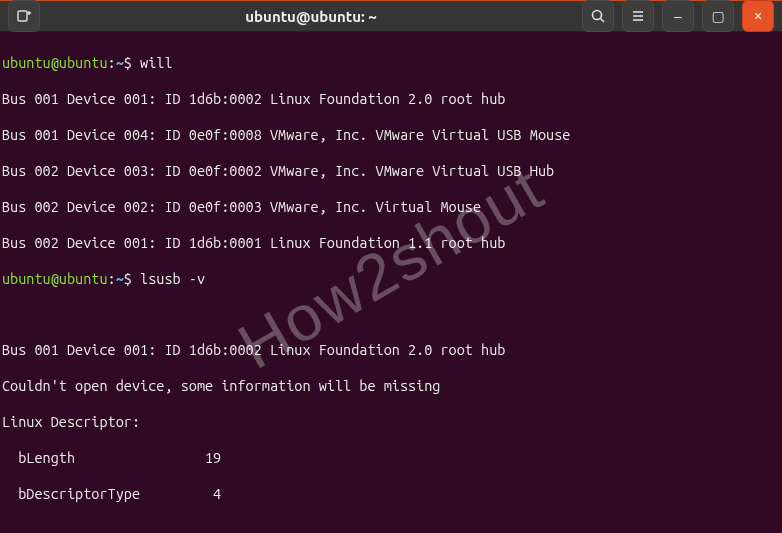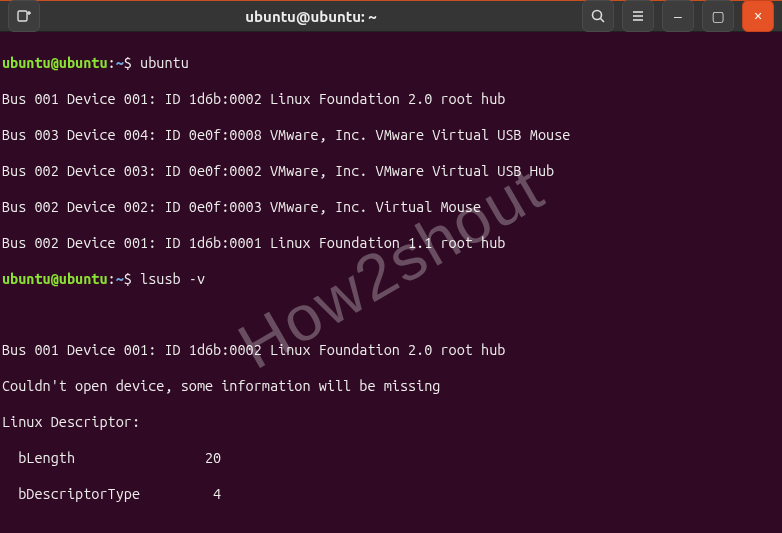--- a/index.html
+++ b/index.html
@@ -37,21 +37,21 @@
       color: #fff; border: 1px solid #c9431a;
     }
     .tb-win { font-family: sans-serif; }
     .term {
       padding: 4px 2px 2px 2px;
       color: #eeeeec;
       white-space: pre;
       line-height: 1.24;
       letter-spacing: 0;
     }
-    .prompt-user { color: #8ae234; font-weight: bold; }
+    .prompt-user { color: #8ae234; font-weight: normal; }
     .prompt-colon { color: #eeeeec; }
     .prompt-path { color: #6fa8dc; font-weight: bold; }
     .watermark {
       position: absolute;
       top: 50%; left: 50%;
       transform: translate(-50%, -50%) rotate(-30deg);
       font-size: 64px;
       font-family: sans-serif;
       color: rgba(255,255,255,0.28);
       pointer-events: none;
@@ -84,43 +84,43 @@
         <line x1="3" y1="8" x2="13" y2="8"></line>
         <line x1="3" y1="12" x2="13" y2="12"></line>
     </svg>
   </div>
   <div class="tb-btn tb-win">–</div>
   <div class="tb-btn tb-win">▢</div>
   <div class="tb-btn tb-close tb-win">×</div>
 </div>
 
 <div class="term">
-<span><span class="prompt-user">ubuntu@ubuntu</span><span class="prompt-colon">:</span><span class="prompt-path">~</span><span class="prompt-colon">$</span> <span>ubuntu</span></span>
+<span><span class="prompt-user">ubuntu@ubuntu</span><span class="prompt-colon">:</span><span class="prompt-path">~</span><span class="prompt-colon">$</span> <span>will</span></span>
 
 <span>Bus 001 Device 001: ID 1d6b:0002 Linux Foundation 2.0 root hub</span>
 
-<span>Bus 003 Device 004: ID 0e0f:0008 VMware, Inc. VMware Virtual USB Mouse</span>
+<span>Bus 001 Device 004: ID 0e0f:0008 VMware, Inc. VMware Virtual USB Mouse</span>
 
 <span>Bus 002 Device 003: ID 0e0f:0002 VMware, Inc. VMware Virtual USB Hub</span>
 
 <span>Bus 002 Device 002: ID 0e0f:0003 VMware, Inc. Virtual Mouse</span>
 
 <span>Bus 002 Device 001: ID 1d6b:0001 Linux Foundation 1.1 root hub</span>
 
 <span><span class="prompt-user">ubuntu@ubuntu</span><span class="prompt-colon">:</span><span class="prompt-path">~</span><span class="prompt-colon">$</span> <span>lsusb -v</span></span>
 
 <span></span>
 
 <span>Bus 001 Device 001: ID 1d6b:0002 Linux Foundation 2.0 root hub</span>
 
 <span>Couldn't open device, some information will be missing</span>
 
 <span>Linux Descriptor:</span>
 
-<span>  bLength                20</span>
+<span>  bLength                19</span>
 
 <span>  bDescriptorType         4</span>
 
 
 
 
 
 
 
 

